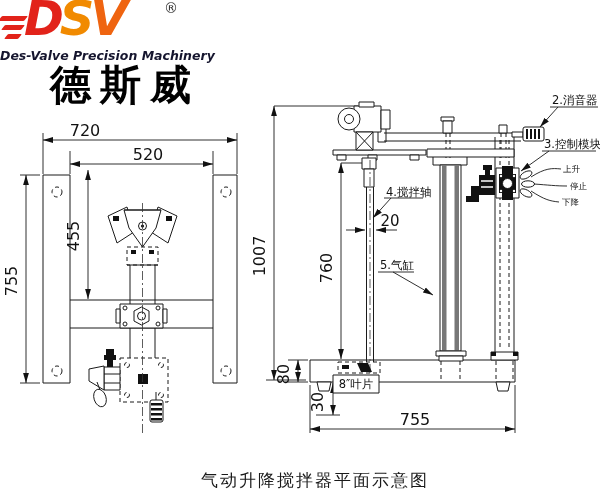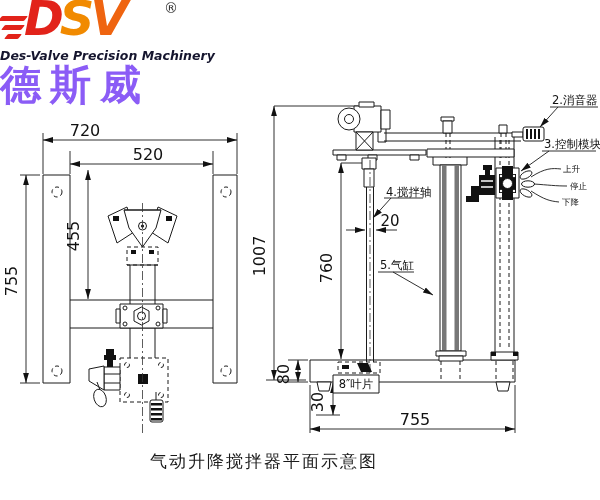--- a/index.html
+++ b/index.html
@@ -13,37 +13,37 @@
   .speed i:nth-child(1){width:26px;}
   .speed i:nth-child(2){width:20px;margin-left:3px;}
   .speed i:nth-child(3){width:14px;margin-left:6px;}
   .dsv-letters{position:absolute;left:24px;top:-12px;font-style:italic;font-weight:900;
                font-size:48px;letter-spacing:-4px;line-height:1.2;}
   .dsv-letters .ld{color:#e2231a;}
   .dsv-letters .ls{color:#f18a00;}
   .dsv-letters .lv{color:#ef6410;}
   .regmark{position:absolute;left:164px;top:-2px;font-size:14px;color:#333;font-style:normal;}
   .tagline{margin-top:-6px;font-style:italic;font-weight:bold;font-size:12.5px;color:#15152e;white-space:nowrap;}
-  .cn-name{margin-top:1px;font-weight:900;font-size:41px;line-height:1.05;color:#8b5cf6;letter-spacing:9px;white-space:nowrap;}
+  .cn-name{margin-top:1px;font-weight:900;font-size:41px;line-height:1.05;color:#000000;letter-spacing:9px;white-space:nowrap;text-align:right;}
   
   svg.draw{position:absolute;left:0;top:0;}
   svg.draw *{vector-effect:non-scaling-stroke;}
   .ln{stroke:#1a1a1a;stroke-width:1;fill:none;}
   .lnw{stroke:#1a1a1a;stroke-width:1;fill:#ffffff;}
   .blk{fill:#111;stroke:none;}
   .gry{fill:#777;stroke:none;}
   .dash{stroke:#1a1a1a;stroke-width:1;fill:none;stroke-dasharray:4 3;}
   .cdash{stroke:#333;stroke-width:0.8;fill:none;stroke-dasharray:9 3 2 3;}
   .dim{stroke:#1a1a1a;stroke-width:0.9;fill:none;}
   text.dimtxt{font-size:16px;fill:#111;}
   text.dimtxt-s{font-size:15px;fill:#111;}
   text.lbl{font-size:11.5px;fill:#111;}
   text.lbl-s{font-size:8.5px;fill:#111;}
   
-  .caption{position:absolute;left:150px;top:450px;width:330px;text-align:left;
+  .caption{position:absolute;left:150px;top:469px;width:330px;text-align:center;
            font-size:17px;letter-spacing:2px;color:#1a1a1a;}
 </style>
 </head>
 <body>
 
 <div class="header">
   <div class="dsv-row">
     <span class="speed">
         <i></i>
         <i></i>

